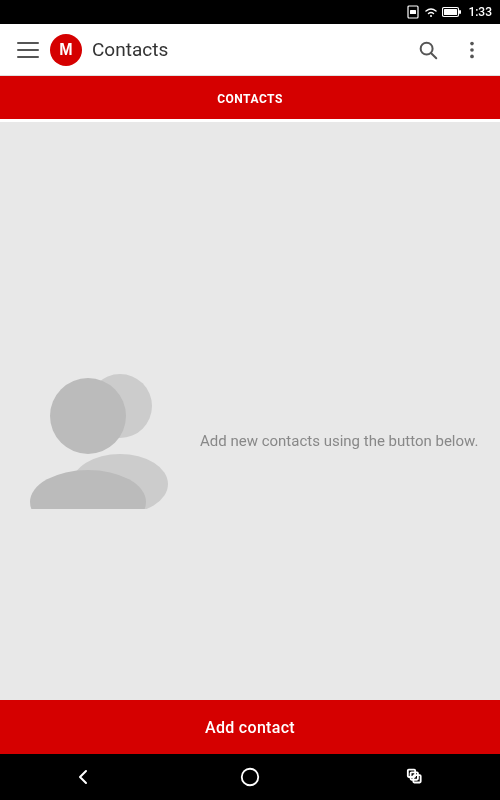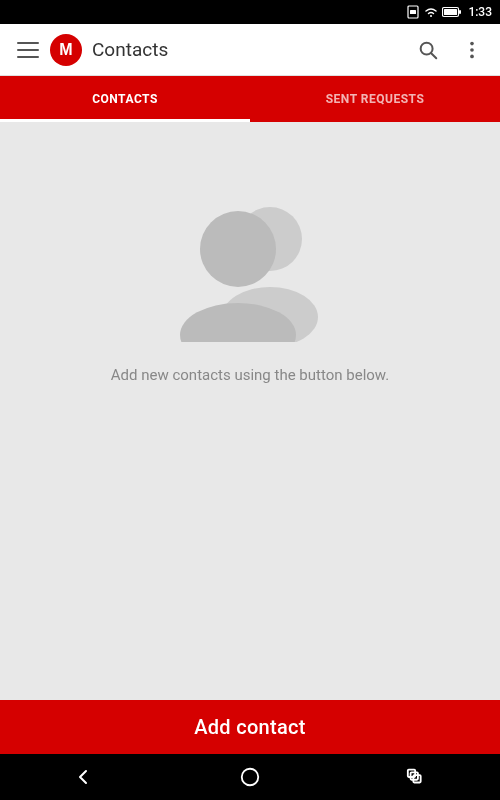--- a/index.html
+++ b/index.html
@@ -126,21 +126,21 @@
       right: 0;
       height: 3px;
       background: #fff;
     }
 
     
     .main-content {
       flex: 1;
       background: #e8e8e8;
       display: flex;
-      flex-direction: column;
+      flex-direction: row;
       align-items: center;
       justify-content: flex-start;
       padding-top: 60px;
       overflow: hidden;
     }
 
     
     .contacts-illustration {
       width: 200px;
       height: 160px;
@@ -162,21 +162,21 @@
       background: #d50000;
       height: 54px;
       display: flex;
       align-items: center;
       justify-content: center;
       flex-shrink: 0;
       cursor: pointer;
     }
     .add-contact-label {
       color: #fff;
-      font-size: 20px;
+      font-size: 16px;
       font-weight: 500;
       letter-spacing: 0.3px;
     }
 
     
     .nav-bar {
       background: #000;
       height: 46px;
       display: flex;
       align-items: center;
@@ -242,23 +242,20 @@
         <circle cx="12" cy="19" r="2"></circle>
       </svg>
     </div>
   </div>
 </div>
 
 <div class="tab-bar">
   <div class="tab active">
     <span>CONTACTS</span>
   </div>
-  <div class="tab">
-    <span>SENT REQUESTS</span>
-  </div>
 </div>
 
 <div class="main-content">
 
   <div class="contacts-illustration">
     <svg width="200" height="155" viewBox="0 0 200 155">
 
       <circle cx="120" cy="52" r="32" fill="#ccc"></circle>
       <ellipse cx="120" cy="130" rx="48" ry="30" fill="#ccc"></ellipse>
 

